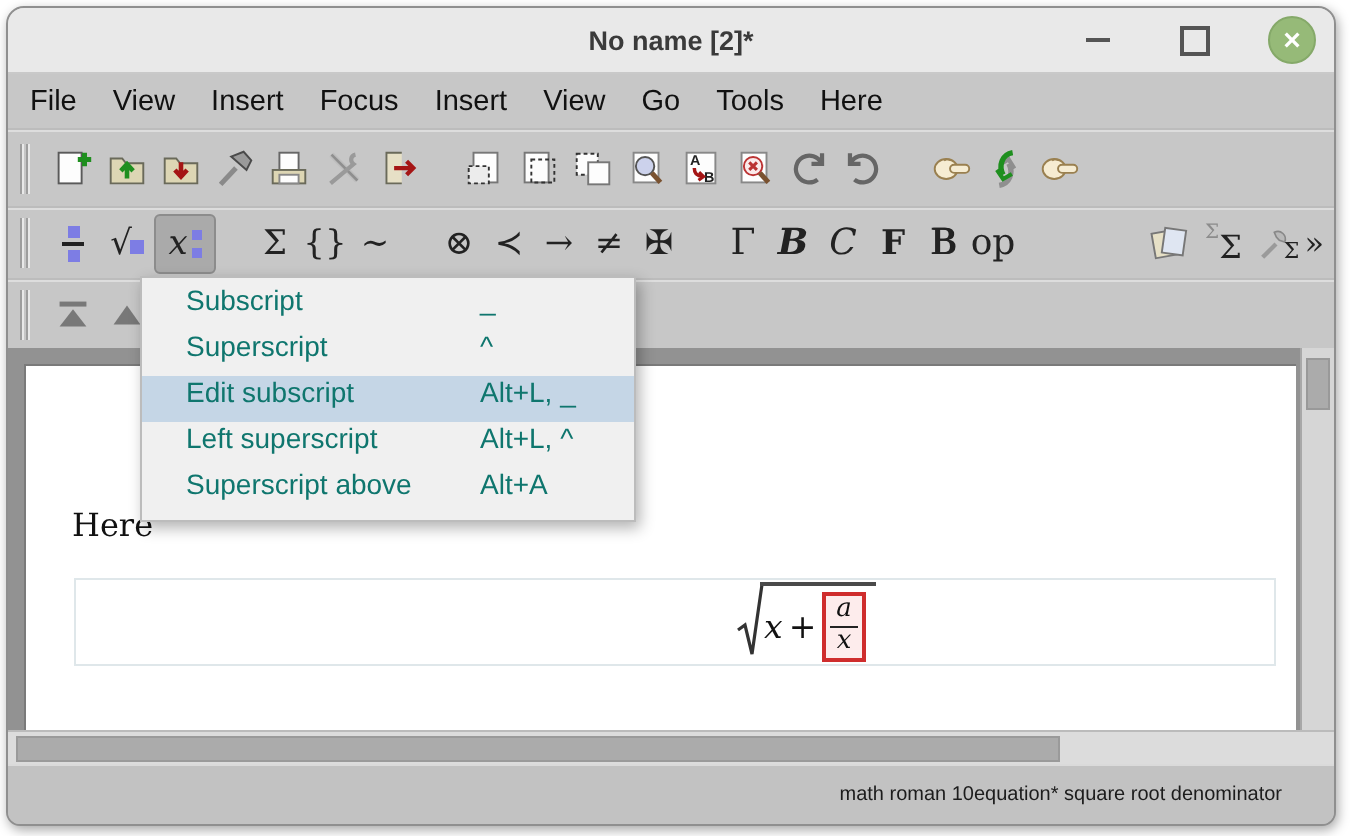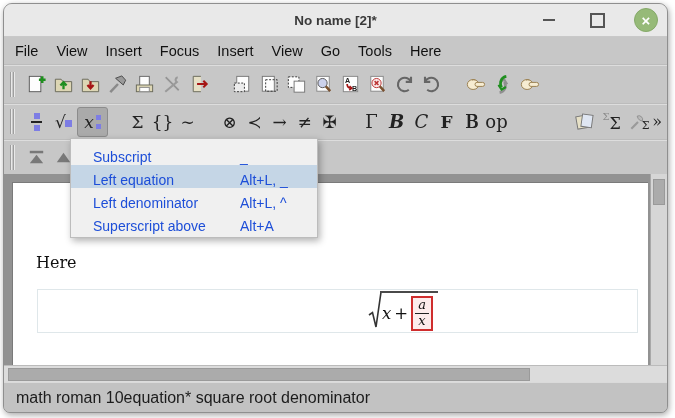--- a/index.html
+++ b/index.html
@@ -66,25 +66,25 @@
   .ffocus{display:flex;flex-direction:column;align-items:center;border:2px solid #cf2d2d;background:#fdecec;
     padding:0 2px;font-size:13px;line-height:1.15;margin-top:-1px;}
   .ffocus .num{padding:0 3px;}
   .ffocus .den{border-top:1.3px solid #222;padding:0 3px;align-self:stretch;text-align:center;}
   .vscroll{width:16px;flex:none;background:#d6d6d6;border-left:1px solid #a8a8a8;position:relative;}
   .vthumb{position:absolute;left:2px;right:2px;top:5px;height:24px;background:#ababab;border:1px solid #999;}
   .hscroll{height:16px;flex:none;background:#dcdcdc;border-top:1px solid #bbb;position:relative;}
   .hthumb{position:absolute;left:4px;top:2px;height:11px;width:520px;background:#ababab;border:1px solid #9a9a9a;}
   
   .status{height:29px;flex:none;background:#c2c2c2;border-top:1px solid #dadada;display:flex;align-items:center;
-    justify-content:flex-start;padding:0 26px 0 12px;font-size:16px;color:#1c1c1c;}
+    justify-content:flex-end;padding:0 26px 0 12px;font-size:10px;color:#1c1c1c;}
   
   .dropdown{position:absolute;left:66px;top:134px;width:246px;background:#f0f0f0;border:1px solid #bcbcbc;
     box-shadow:2px 3px 7px rgba(0,0,0,.3);padding:3px 0;z-index:10;}
-  .ditem{height:23px;display:flex;align-items:flex-end;padding:0 8px 0 22px;font-size:14px;color:#1d4ed8;}
+  .ditem{height:23px;display:flex;align-items:flex-start;padding:0 8px 0 22px;font-size:14px;color:#0f766e;}
   .ditem .lab{width:147px;flex:none;}
   .ditem .sc{flex:none;}
   .ditem.hl{background:#c5d6e6;}
 </style>
 </head>
 <body>
 
 <div class="window">
 
   <div class="titlebar">
@@ -367,26 +367,30 @@
   <div class="status">
     <span>math roman 10</span>
     <span>equation* square root denominator</span>
   </div>
 
   <div class="dropdown">
     <div class="ditem">
         <span class="lab">Subscript</span>
         <span class="sc">_</span>
       </div>
+    <div class="ditem">
+        <span class="lab">Superscript</span>
+        <span class="sc">^</span>
+      </div>
     <div class="ditem hl">
-        <span class="lab">Left equation</span>
+        <span class="lab">Edit subscript</span>
         <span class="sc">Alt+L, _</span>
       </div>
     <div class="ditem">
-        <span class="lab">Left denominator</span>
+        <span class="lab">Left superscript</span>
         <span class="sc">Alt+L, ^</span>
       </div>
     <div class="ditem">
         <span class="lab">Superscript above</span>
         <span class="sc">Alt+A</span>
       </div>
   </div>
 
 </div>
 

